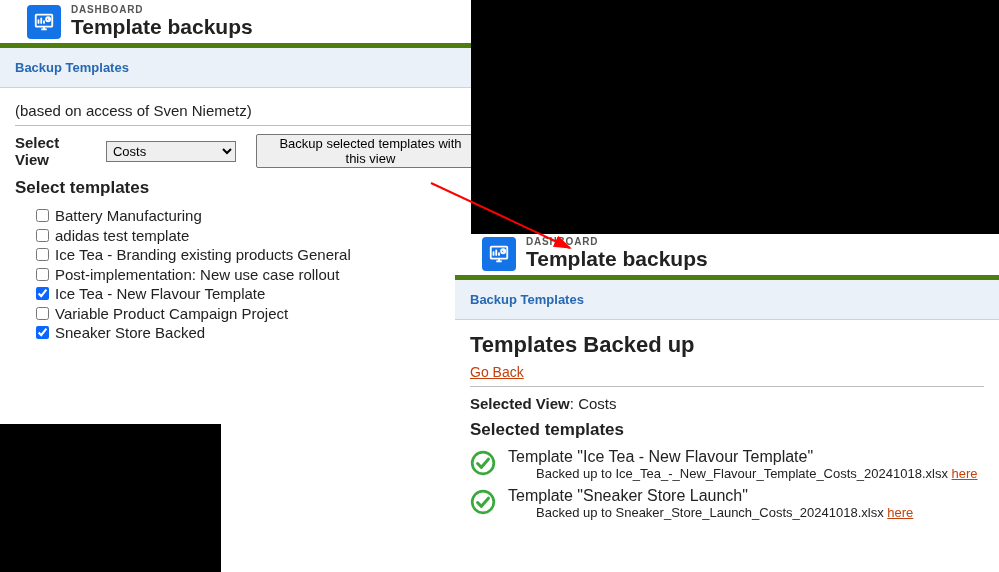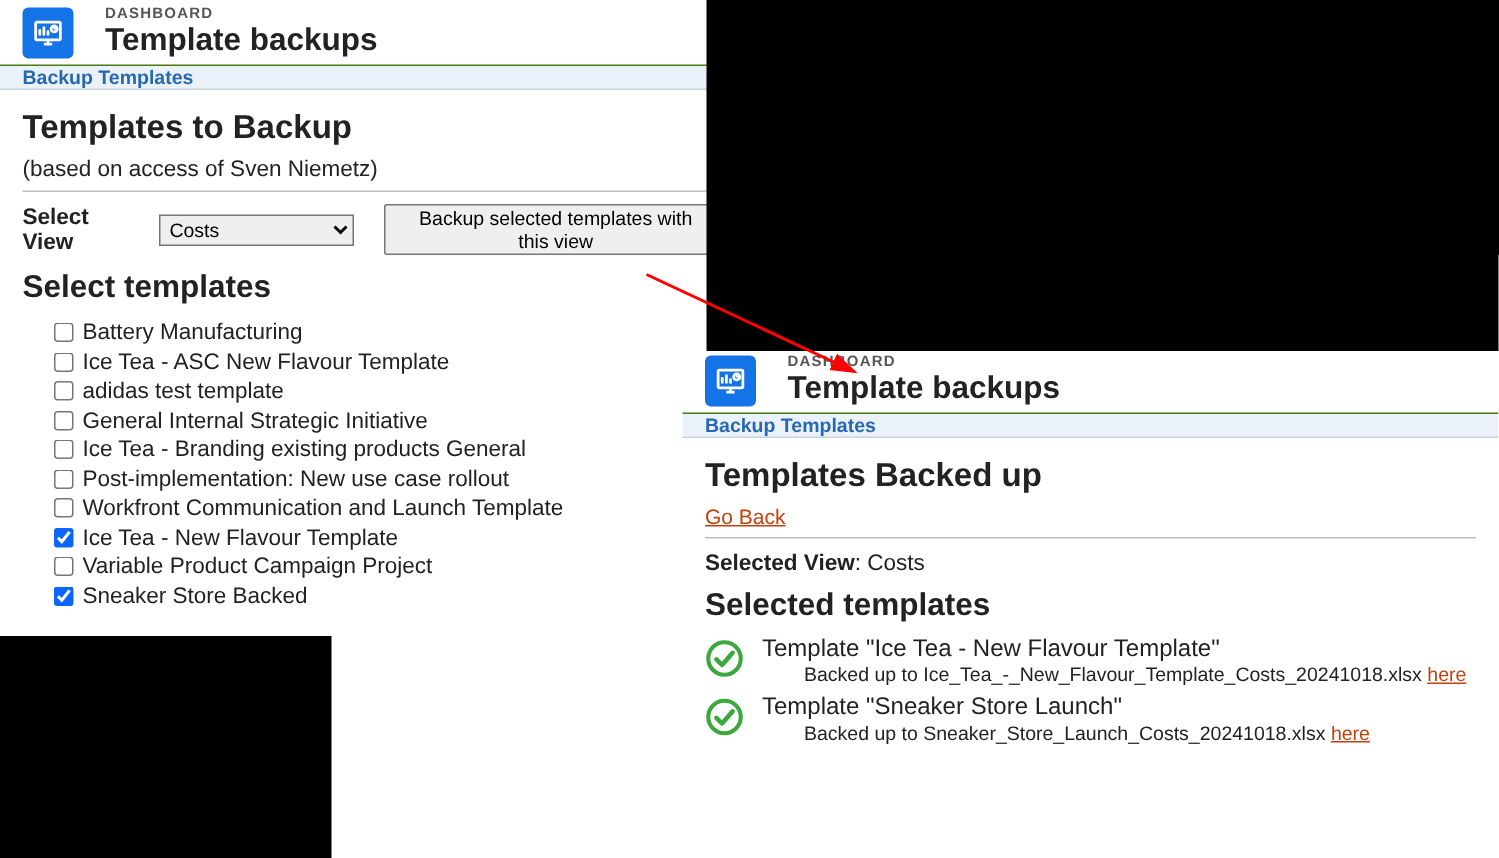--- a/index.html
+++ b/index.html
@@ -20,22 +20,22 @@
   }
   .panel-left {
     left: 0; top: 0; width: 500px;
   }
   .panel-right {
     left: 455px; top: 232px; width: 544px;
   }
   .header {
     display: flex;
     align-items: center;
-    gap: 21px;
-    padding: 4px 15px 4px 15px;
+    gap: 10px;
+    padding: 4px 15px 4px 27px;
   }
   .dash-icon {
     width: 34px; height: 34px;
     background: #1473e6;
     border-radius: 4px;
     display: flex; align-items: center; justify-content: center;
   }
   .dash-icon svg { width: 22px; height: 22px; }
   .header-text .crumb {
     font-size: 10px;
@@ -44,23 +44,23 @@
     font-weight: 600;
   }
   .header-text .title {
     font-size: 21px;
     font-weight: 700;
     color: #222;
     line-height: 1.15;
   }
   .section-head {
     background: #eaf1f8;
-    border-top: 1px solid #4d7c0f;
+    border-top: 5px solid #4d7c0f;
     border-bottom: 1px solid #c9d3de;
-    padding: 0 15px;
+    padding: 12px 15px;
     color: #2768b2;
     font-weight: 700;
     font-size: 13px;
   }
   .body {
     padding: 8px 15px;
   }
   h2 {
     margin: 4px 0 6px 0;
     font-size: 22px;
@@ -92,21 +92,21 @@
   button.backup {
     font-size: 13px;
     padding: 1px 12px;
     border: 1px solid #767676;
     background: #efefef;
     border-radius: 2px;
     cursor: pointer;
   }
   h3 {
     margin: 8px 0 8px 0;
-    font-size: 21px;
+    font-size: 17px;
     font-weight: 700;
   }
   ul.tpl-list {
     list-style: none;
     padding: 0; margin: 4px 0;
   }
   ul.tpl-list li {
     display: flex;
     align-items: center;
     gap: 4px;
@@ -158,62 +158,49 @@
     </div>
     <div class="header-text">
       <div class="crumb">DASHBOARD</div>
       <div class="title">Template backups</div>
     </div>
   </div>
 
   <div class="section-head">Backup Templates</div>
 
   <div class="body">
-    <h2>Templates to Backup</h2>
     <div class="sub">(based on access of Sven Niemetz)</div>
     <hr class="rule">
 
     <div class="row-select">
       <label>Select View</label>
       <select class="view">
         <option>Costs</option>
       </select>
       <button class="backup">Backup selected templates with this view</button>
     </div>
 
     <h3>Select templates</h3>
 
     <ul class="tpl-list" id="tpl-list">
         <li>
           <input type="checkbox" style="">
           <span>Battery Manufacturing</span>
         </li>
         <li>
           <input type="checkbox" style="">
-          <span>Ice Tea - ASC New Flavour Template</span>
-        </li>
-        <li>
-          <input type="checkbox" style="">
           <span>adidas test template</span>
         </li>
         <li>
           <input type="checkbox" style="">
-          <span>General Internal Strategic Initiative</span>
-        </li>
-        <li>
-          <input type="checkbox" style="">
           <span>Ice Tea - Branding existing products General</span>
         </li>
         <li>
           <input type="checkbox" style="">
           <span>Post-implementation: New use case rollout</span>
-        </li>
-        <li>
-          <input type="checkbox" style="">
-          <span>Workfront Communication and Launch Template</span>
         </li>
         <li>
           <input type="checkbox" checked="" style="">
           <span>Ice Tea - New Flavour Template</span>
         </li>
         <li>
           <input type="checkbox" style="">
           <span>Variable Product Campaign Project</span>
         </li>
         <li>

